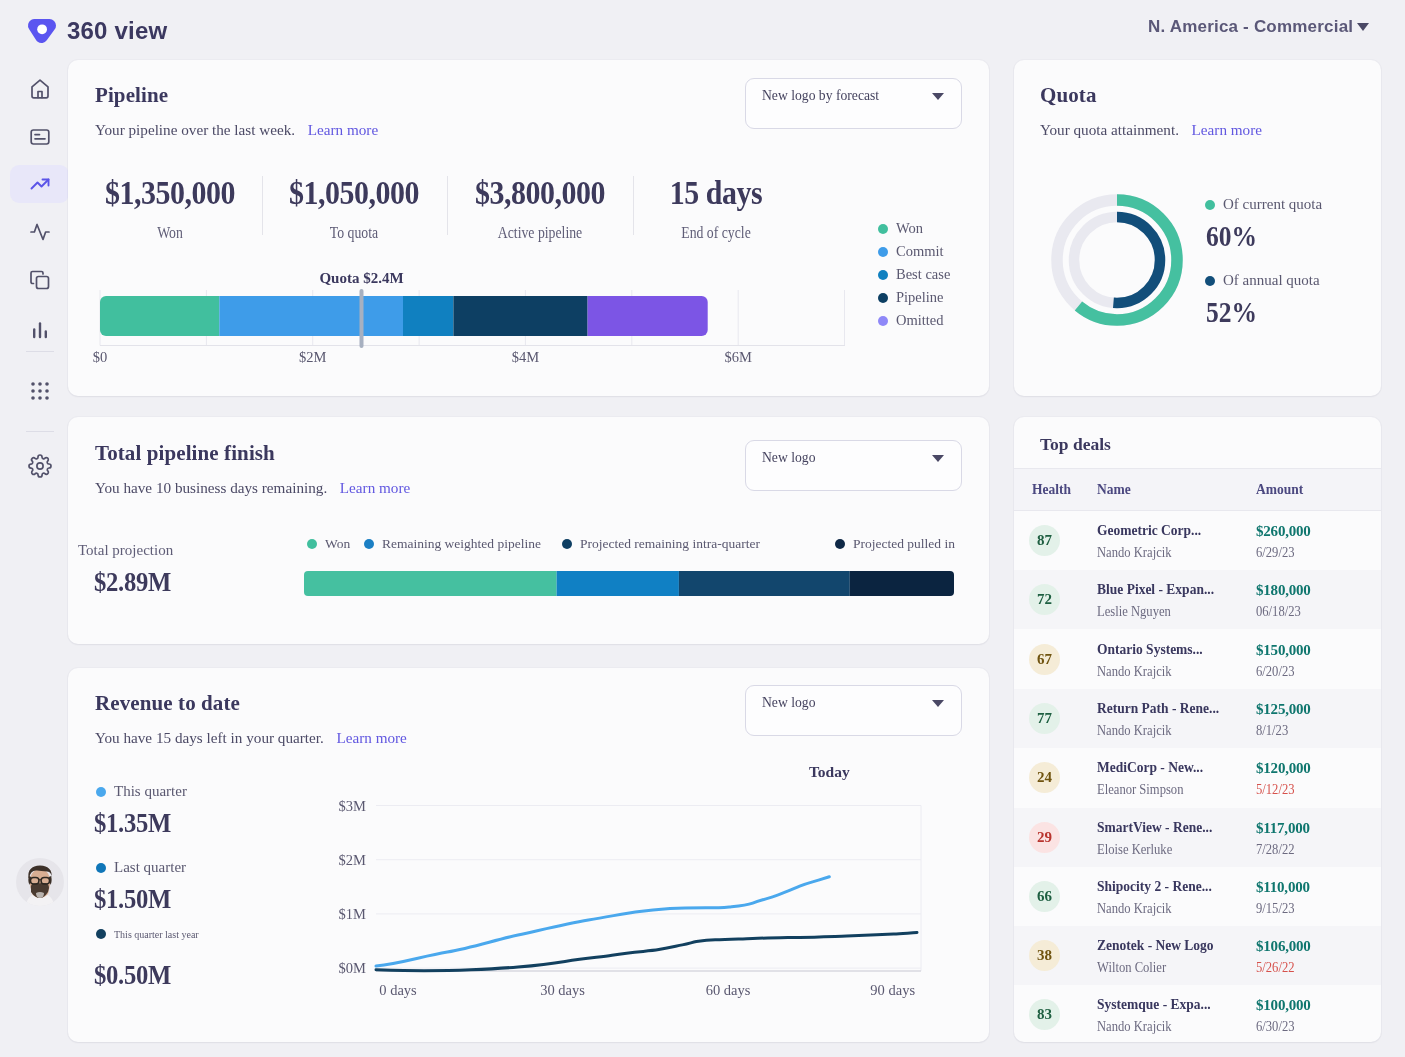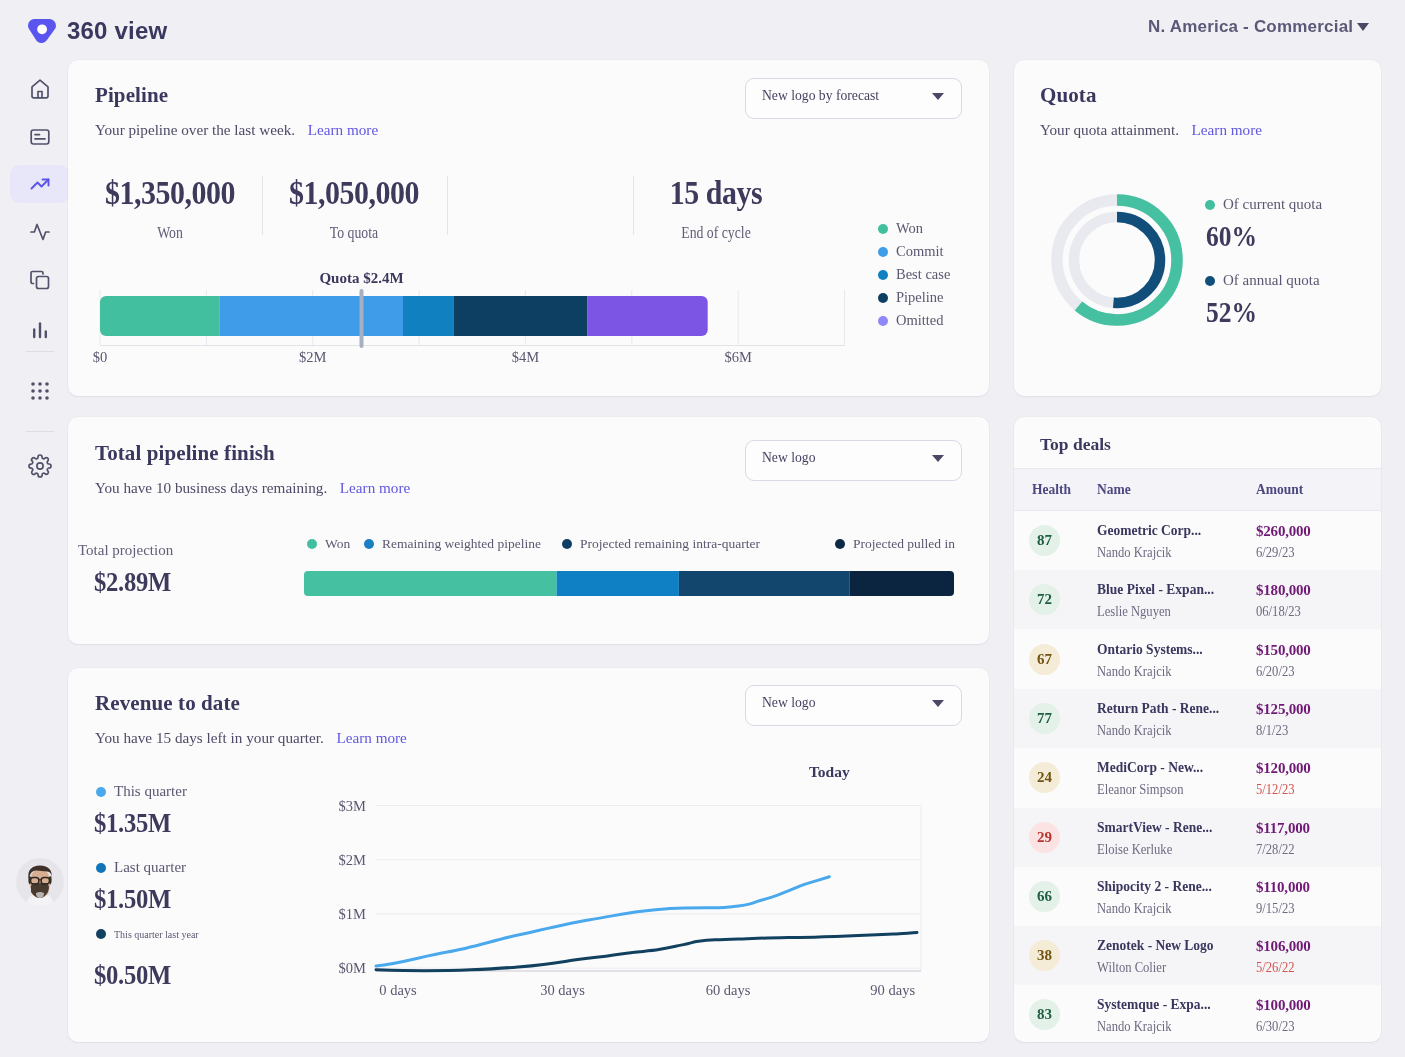--- a/index.html
+++ b/index.html
@@ -14,21 +14,21 @@
     position:absolute;
     background:#fbfbfc;
     border-radius:10px;
     box-shadow:0 1px 2px rgba(30,30,70,.06), 0 0 0 1px rgba(30,30,70,.025);
     font-family:Liberation Serif, serif;
   }
   .ctitle { position:absolute; font-size:21px; font-weight:700; color:#3b385e; letter-spacing:.1px; }
   .csub { position:absolute; font-size:15.5px; color:#4c4a66; transform:scaleX(.98); transform-origin:0 50%; white-space:nowrap; }
   .csub a { color:#6157e0; text-decoration:none; margin-left:9px; }
   .dd {
-    position:absolute; width:217px; height:41px;
+    position:absolute; width:217px; height:51px;
     background:#fdfdfe; border:1px solid #d9d9e6; border-radius:9px;
     font-size:15px; color:#45435f; line-height:33px; padding-left:16px;
   }
   .ddt { display:inline-block; transform:scaleX(.91); transform-origin:0 50%; }
   .dd .tri {
     position:absolute; right:17px; top:14px; width:0; height:0;
     border-left:6px solid transparent; border-right:6px solid transparent;
     border-top:7px solid #4a4865;
   }
   .legend-dot { display:inline-block; width:10px; height:10px; border-radius:50%; margin-right:8px; vertical-align:-1px; }
@@ -41,21 +41,21 @@
   .th { font-size:15px; font-weight:700; color:#4b4880; transform:scaleX(.9); transform-origin:0 50%; }
   .trow { position:absolute; left:0; width:367px; height:59px; }
   .trow.alt { background:#f5f5f8; }
   .badge { position:absolute; left:15px; top:14px; width:31px; height:31px; border-radius:50%;
            font-size:15px; font-weight:700; text-align:center; line-height:31px; }
   .bg-g { background:#e3f1e9; color:#1e5f41; }
   .bg-a { background:#f5ecd7; color:#705410; }
   .bg-r { background:#fbe3e3; color:#b9352f; }
   .dname { position:absolute; left:83px; top:11px; font-size:15px; font-weight:700; color:#39375e; transform:scaleX(.9); transform-origin:0 50%; white-space:nowrap; }
   .dsub  { position:absolute; left:83px; top:34px; font-size:14px; color:#6c6a80; transform:scaleX(.9); transform-origin:0 50%; white-space:nowrap; }
-  .damt  { position:absolute; left:242px; top:12px; font-size:15px; font-weight:700; color:#701a75; letter-spacing:-.2px; }
+  .damt  { position:absolute; left:242px; top:12px; font-size:15px; font-weight:700; color:#0f766e; letter-spacing:-.2px; }
   .ddate { position:absolute; left:242px; top:34px; font-size:14px; color:#6c6a80; transform:scaleX(.9); transform-origin:0 50%; }
   .ddate.red { color:#d6514c; }
 </style>
 </head>
 <body>
 
 <svg class="abs" style="left:24px;top:15px" width="32" height="32" viewBox="0 0 32 32">
   <path d="M10.5 10.5 L25.5 10.5 L17.5 21.5 Z" fill="#5b55f0" stroke="#5b55f0" stroke-width="13" stroke-linejoin="round"></path>
   <circle cx="18.1" cy="14.3" r="4.9" fill="#ffffff"></circle>
 </svg>
@@ -131,20 +131,24 @@
   <div class="csub" style="left:27px;top:61px">Your pipeline over the last week. <a>Learn more</a></div>
   <div class="dd" style="left:677px;top:18px"><span class="ddt">New logo by forecast</span><span class="tri"></span></div>
 
   <div class="abs" style="left:2px;top:114px;width:200px">
     <div class="statnum">$1,350,000</div>
     <div class="statlab">Won</div>
   </div>
   <div class="abs" style="left:186px;top:114px;width:200px">
     <div class="statnum">$1,050,000</div>
     <div class="statlab">To quota</div>
+  </div>
+  <div class="abs" style="left:372px;top:114px;width:200px">
+    <div class="statnum">$3,800,000</div>
+    <div class="statlab">Active pipeline</div>
   </div>
   <div class="abs" style="left:548px;top:114px;width:200px">
     <div class="statnum">15 days</div>
     <div class="statlab">End of cycle</div>
   </div>
   <div class="statdiv" style="left:194px"></div>
   <div class="statdiv" style="left:379px"></div>
   <div class="statdiv" style="left:565px"></div>
 
   <div id="pipe-legend" class="abs" style="left:810px;top:157px">

